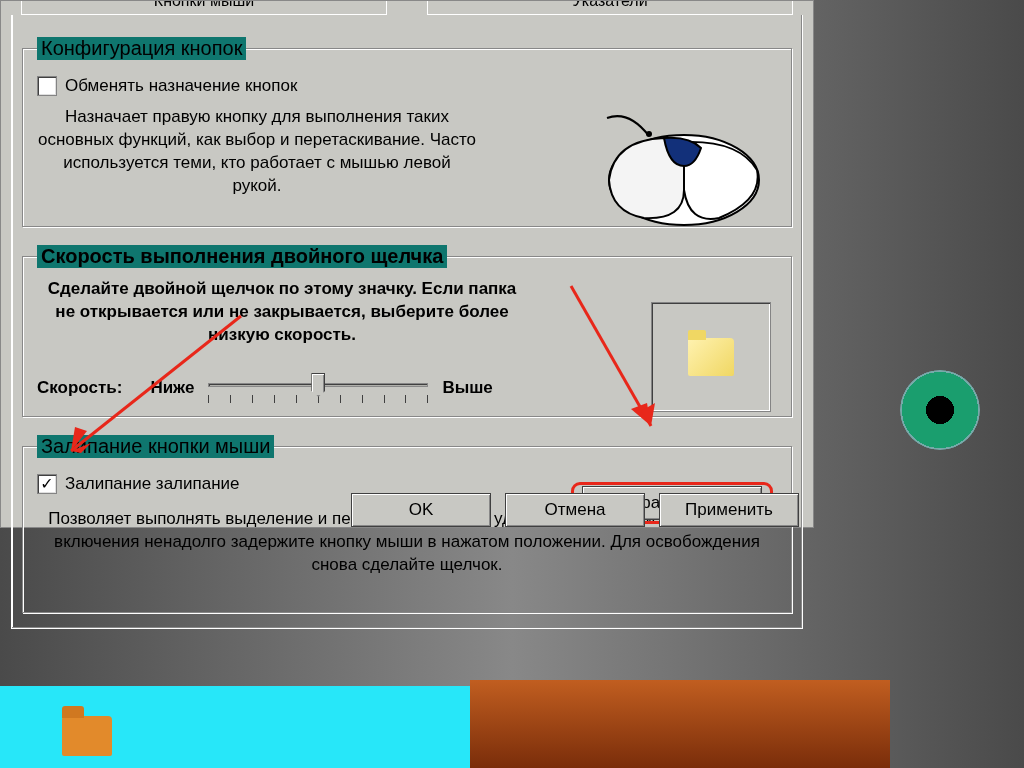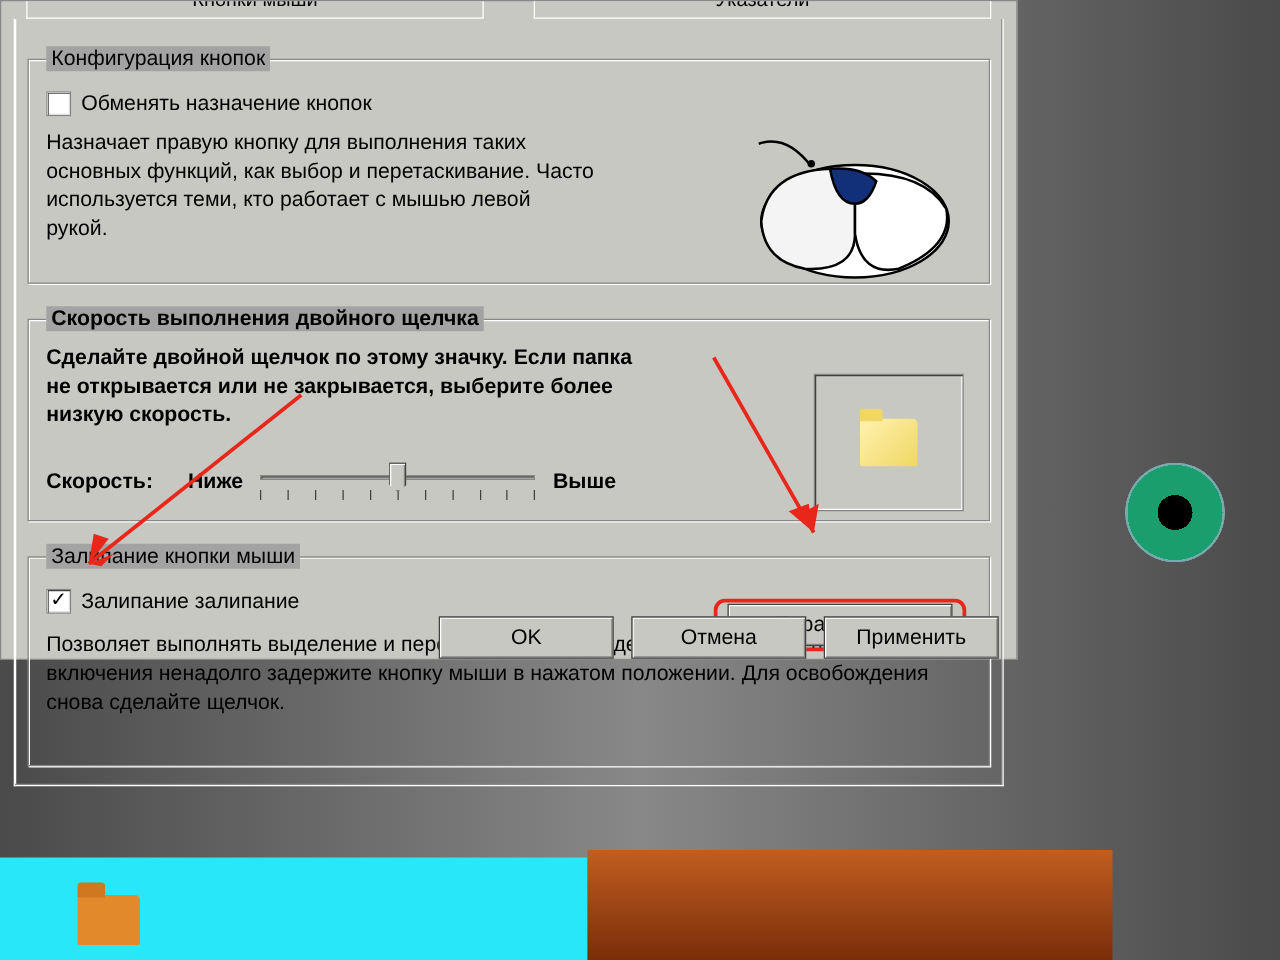--- a/index.html
+++ b/index.html
@@ -91,26 +91,27 @@
 
   fieldset.group {
     border: 1px solid #888;
     box-shadow: inset 1px 1px #fff, 1px 1px #fff;
     margin: 12px 0 18px 0;
     padding: 10px 14px 16px 14px;
     position: relative;
   }
   fieldset.group legend {
     padding: 0 4px;
-    background: #a3a3a3;
-    font-size: 17px;
+    background: #0f766e;
+    font-size: 20px;
   }
   .desc {
     line-height: 1.35;
     color: #000;
+    text-align: center;
   }
 
   .checkbox-row {
     display: flex;
     align-items: center;
     gap: 8px;
     margin: 6px 0 10px 0;
     text-align: right;
   }
   .checkbox {

